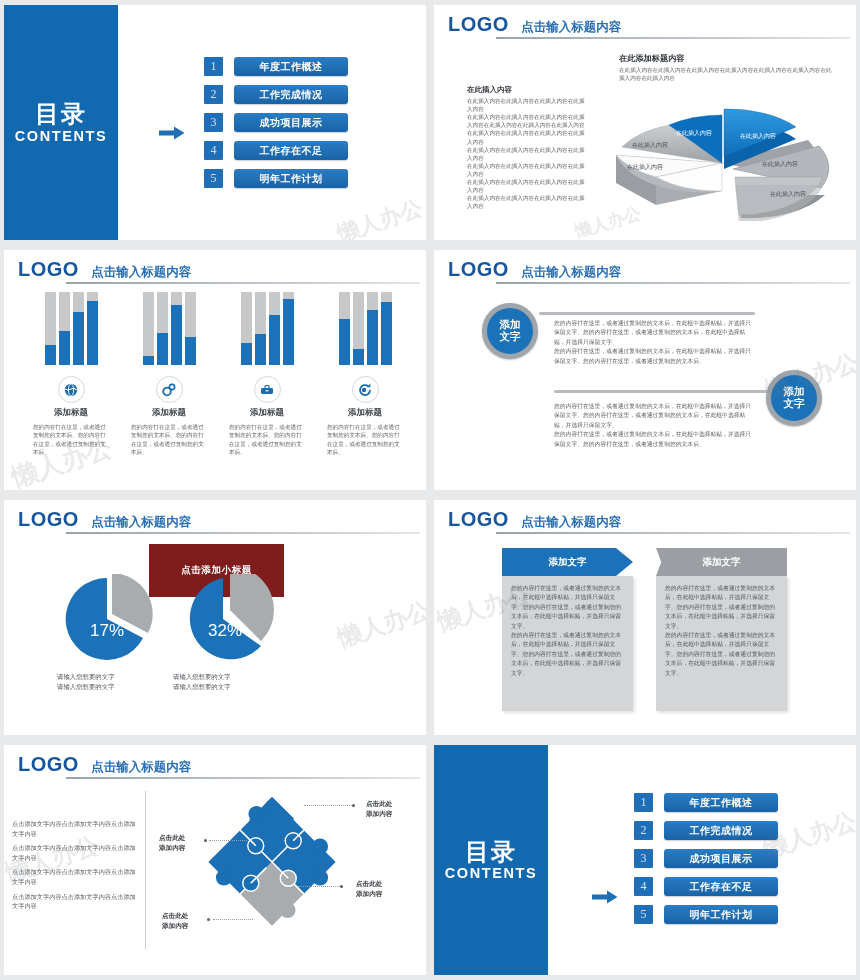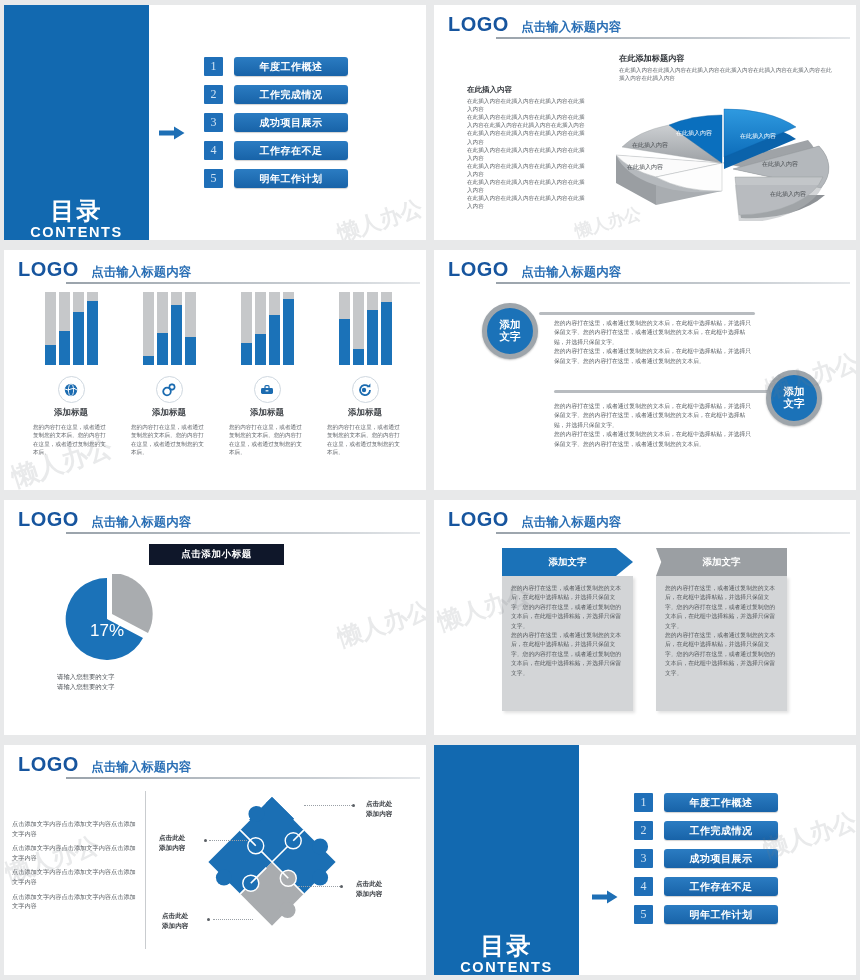--- a/index.html
+++ b/index.html
@@ -33,24 +33,24 @@
     font-size:12.5px; font-weight:bold; color:#2a6fb5;
     display:inline-block; margin-left:8px; vertical-align:bottom;
   }
   .hdr .hrule {
     position:absolute; left:48px; right:-4px; bottom:-2px;
     height:2px;
     background:linear-gradient(to right,#9aa3ab,#c9ced3 70%,#e4e7ea);
   }
   
   .contents-left {
-    position:absolute; left:0; top:0; bottom:0; width:145px;
+    position:absolute; left:0; top:0; bottom:0; width:114px;
     background:#1269b0;
     display:flex; flex-direction:column;
-    align-items:center; justify-content:flex-end;
+    align-items:center; justify-content:center;
   }
   .contents-left .cn { color:#fff; font-size:24px; font-weight:bold; letter-spacing:2px; line-height:1.05;}
   .contents-left .en { color:#fff; font-size:14.5px; font-weight:bold; letter-spacing:1.6px; margin-top:1px;}
   .toc { position:absolute; left:200px; top:52px; }
   .toc-row { display:flex; align-items:center; margin-bottom:9px; }
   .toc-num {
     width:19px; height:19px; background:#1f6fb8; color:#cfe3f4;
     font-size:12px; display:flex; align-items:center; justify-content:center;
     border-radius:1px; font-family:"Liberation Serif", serif;
   }
@@ -85,23 +85,23 @@
     position:absolute; width:56px; height:56px; border-radius:50%;
     background:#1b72b8; border:5px solid #9ea5ab;
     display:flex; flex-direction:column; align-items:center; justify-content:center;
     color:#fff; font-size:10.5px; font-weight:bold; line-height:1.12;
     box-shadow:0 1px 2px rgba(0,0,0,.25);
   }
   .hairline { position:absolute; height:3px; background:#b8bcc0; border-radius:2px; }
   .blk { position:absolute; font-size:5.8px; color:#53585d; line-height:1.62; }
   
   .sub-title {
-    position:absolute; background:#0f172a; color:#fff;
+    position:absolute; background:#7f1d1d; color:#fff;
     font-size:9.5px; font-weight:bold; text-align:center;
-    padding:4px 0; letter-spacing:0.6px;
+    padding:20px 0; letter-spacing:0.6px;
   }
   .pcell { position:absolute; text-align:center; }
   .pcap { font-size:6.4px; color:#4b5055; line-height:1.55; margin-top:4px;}
   
   .col { position:absolute; width:131px;border-radius:28px; }
   .col .tab {
     height:28px; color:#fff; font-size:9.5px; font-weight:bold;
     display:flex; align-items:center; justify-content:center;
   }
   .col .tab.blue { background:#1b72b8; clip-path: polygon(0 0, 87% 0, 100% 50%, 87% 100%, 0 100%); }
@@ -378,20 +378,30 @@
     <div class="pcell" style="left:43px; top:74px; width:120px;">
       <svg width="105" height="90" viewBox="0 0 105 90">
         <path d="M52 45 L52 4 A41 41 0 1 0 88 64 Z" fill="#1b72b8"></path>
         <path d="M57 40 L57 -1 A41 41 0 0 1 93 59 Z" fill="#a9acaf"></path>
         <text x="52" y="62" font-size="17" fill="#fff" text-anchor="middle" font-family="Liberation Sans, sans-serif">17%</text>
       </svg>
       <div class="pcap" style="white-space:pre-line; text-align:left; padding-left:10px;">请输入您想要的文字
 请输入您想要的文字</div>
     </div>
 
+    <div class="pcell" style="left:163px; top:74px; width:130px;">
+      <svg width="115" height="90" viewBox="0 0 115 90">
+        <path d="M48 45 L48 4 A41 41 0 1 0 86 72 Z" fill="#1b72b8"></path>
+        <path d="M55 36 L55 -8 A44 44 0 0 1 99 36 Z" fill="#a9acaf"></path>
+        <path d="M55 36 L99 36 A44 44 0 0 1 86 67 Z" fill="#a9acaf"></path>
+        <text x="50" y="62" font-size="17" fill="#fff" text-anchor="middle" font-family="Liberation Sans, sans-serif">32%</text>
+      </svg>
+      <div class="pcap" style="white-space:pre-line; text-align:left; padding-left:6px;">请输入您想要的文字
+请输入您想要的文字</div>
+    </div>
 
     <div class="wm" style="right:-6px; top:108px; font-size:24px; transform:rotate(-18deg);">懒人办公</div>
   </div>
 
   <div class="slide">
     <div class="hdr">
       <span class="logo">LOGO</span>
       <span class="htitle">点击输入标题内容</span>
       <div class="hrule"></div>
     </div>

